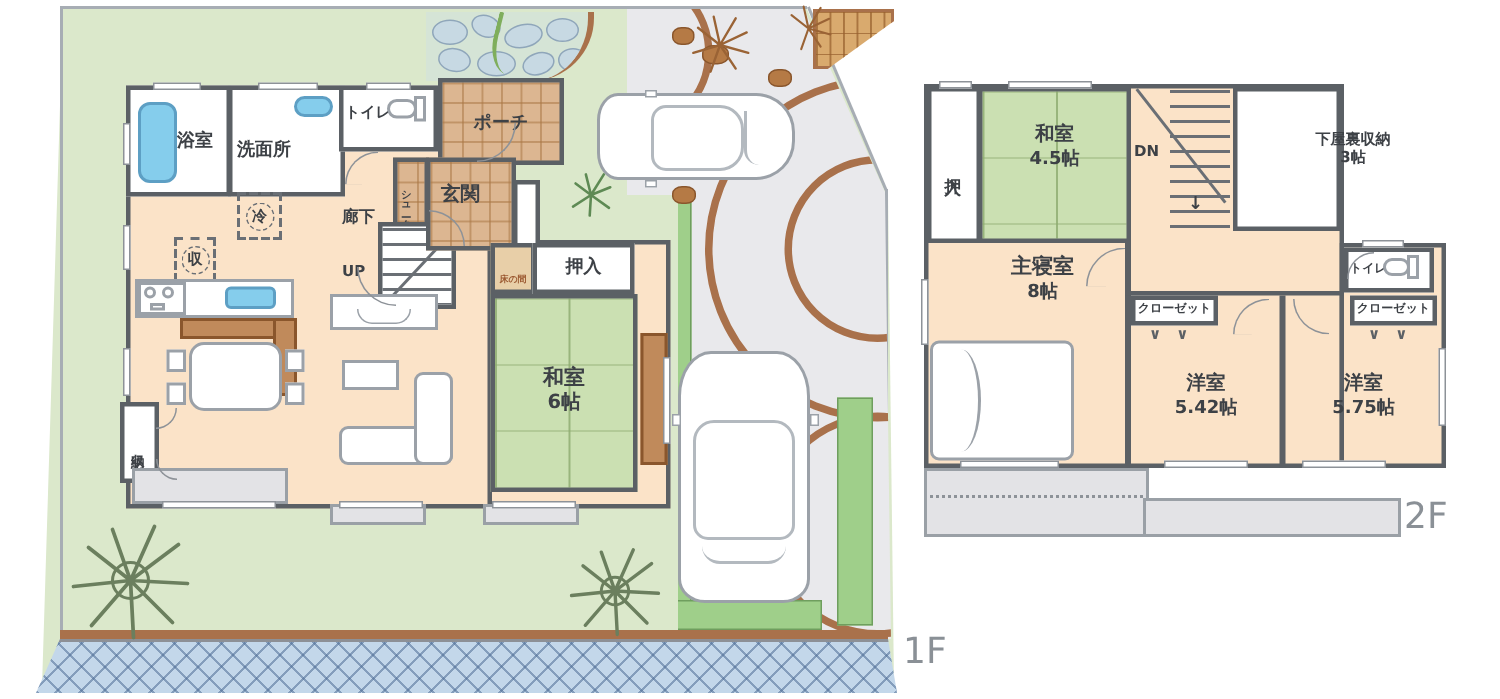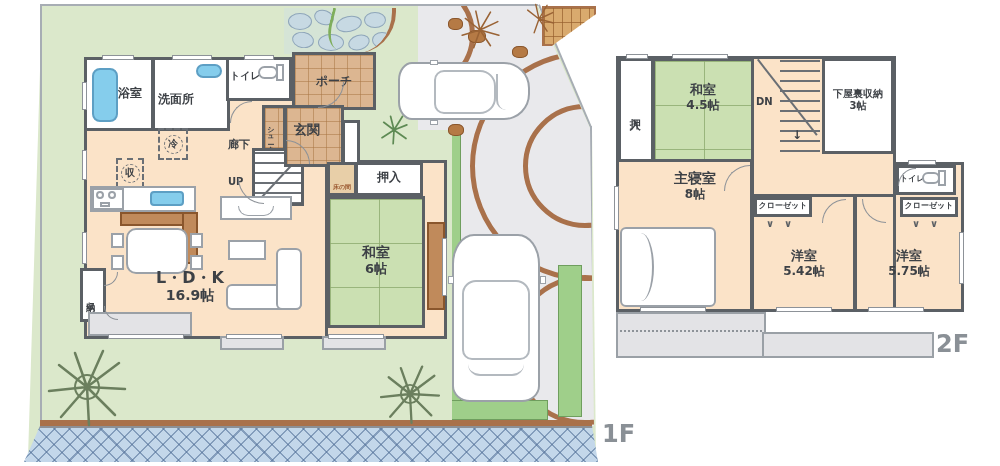--- a/index.html
+++ b/index.html
@@ -48,21 +48,21 @@
   .treads{position:absolute;background:repeating-linear-gradient(180deg,#6a6f75 0 2px,transparent 2px 10px);}
   .diag{position:absolute;background:#6a6f75;transform-origin:0 0;}
   .dashbox{position:absolute;border:2px dashed #6a6f75;box-sizing:border-box;display:flex;align-items:center;justify-content:center;}
   .dashcircle{border:1.5px dashed #6a6f75;border-radius:50%;width:17px;height:17px;display:flex;align-items:center;justify-content:center;
               font-size:10px;color:#3d4146;font-weight:600;}
   .furn{position:absolute;background:#ffffff;border:2px solid #9ba1a8;box-sizing:border-box;}
   .sofa{border-radius:6px;}
   .watertub{position:absolute;background:#85cdec;border:2px solid #5d9fc4;border-radius:8px;box-sizing:border-box;}
   .car{position:absolute;background:#ffffff;border:2px solid #9ba1a8;box-sizing:border-box;}
   .cab{position:absolute;border:2px solid #b3b9bf;background:#fff;box-sizing:border-box;}
-  .floor-tag{position:absolute;color:#8a9096;font-size:24px;font-weight:700;}
+  .floor-tag{position:absolute;color:#8a9096;font-size:24px;font-weight:400;}
   .hanger{position:absolute;color:#5b6065;font-size:10px;letter-spacing:10px;font-weight:700;}
   .tok{color:#9c5a32;}
   svg.tree{position:absolute;overflow:visible;}
 </style>
 </head>
 <body>
 
 <div class="canvas">
 
   <div class="abs lawn" style="left:28px;top:4px;width:568px;height:456px;"></div>
@@ -183,24 +183,20 @@
   <div class="furn" style="left:111px;top:233px;width:13px;height:15px;"></div>
   <div class="furn" style="left:111px;top:255px;width:13px;height:15px;"></div>
   <div class="furn" style="left:190px;top:233px;width:13px;height:15px;"></div>
   <div class="furn" style="left:190px;top:255px;width:13px;height:15px;"></div>
   <div class="furn" style="left:220px;top:196px;width:72px;height:24px;"></div>
   <div class="abs" style="left:238px;top:206px;width:36px;height:10px;border:1.5px solid #9ba1a8;border-top:none;border-radius:0 0 18px 18px;"></div>
   <div class="furn" style="left:228px;top:240px;width:38px;height:20px;"></div>
   <div class="furn sofa" style="left:226px;top:284px;width:76px;height:26px;"></div>
   <div class="furn sofa" style="left:276px;top:248px;width:26px;height:62px;"></div>
 
-  <div class="lbl" style="left:140px;top:268px;width:100px;">
-    <div style="font-size:16px;">L・D・K</div>
-    <div style="font-size:14px;">16.9帖</div>
-  </div>
   <div class="room white" style="left:80px;top:268px;width:26px;height:54px;"></div>
   <div class="lbl vert" style="left:85px;top:276px;height:40px;font-size:9px;">収納</div>
 
   <div class="room" style="left:327px;top:162px;width:30px;height:34px;background:#e8cfa8;"></div>
   <div class="lbl tok" style="left:327px;top:183px;width:30px;font-size:6px;">床の間</div>
   <div class="room white" style="left:355px;top:162px;width:68px;height:34px;"></div>
   <div class="lbl" style="left:360px;top:170px;width:58px;font-size:12px;">押入</div>
   <div class="room tatami" style="left:327px;top:196px;width:98px;height:132px;"></div>
   <div class="lbl" style="left:340px;top:244px;width:72px;">
     <div style="font-size:14px;">和室</div>
@@ -256,21 +252,21 @@
     <div style="font-size:13px;">和室</div>
     <div style="font-size:12px;">4.5帖</div>
   </div>
 
   <div class="treads" style="left:780px;top:60px;width:40px;height:100px;"></div>
   <div class="diag" style="left:757px;top:60px;width:2px;height:96px;transform:rotate(-38deg);"></div>
   <div class="lbl" style="left:756px;top:96px;font-size:10px;">DN</div>
   <div class="lbl" style="left:792px;top:128px;font-size:12px;">↓</div>
 
   <div class="room white" style="left:822px;top:58px;width:72px;height:96px;"></div>
-  <div class="lbl" style="left:824px;top:88px;width:68px;white-space:normal;">
+  <div class="lbl" style="left:868px;top:88px;width:68px;white-space:normal;">
     <div style="font-size:10px;">下屋裏収納</div>
     <div style="font-size:10px;">3帖</div>
   </div>
 
   <div class="room white" style="left:896px;top:165px;width:60px;height:30px;"></div>
   <div class="lbl" style="left:900px;top:174px;font-size:8px;">トイレ</div>
   <div class="furn" style="left:922px;top:172px;width:18px;height:12px;border-radius:6px;"></div>
   <div class="furn" style="left:938px;top:170px;width:8px;height:16px;"></div>
 
   <div class="room white" style="left:754px;top:197px;width:58px;height:20px;"></div>

